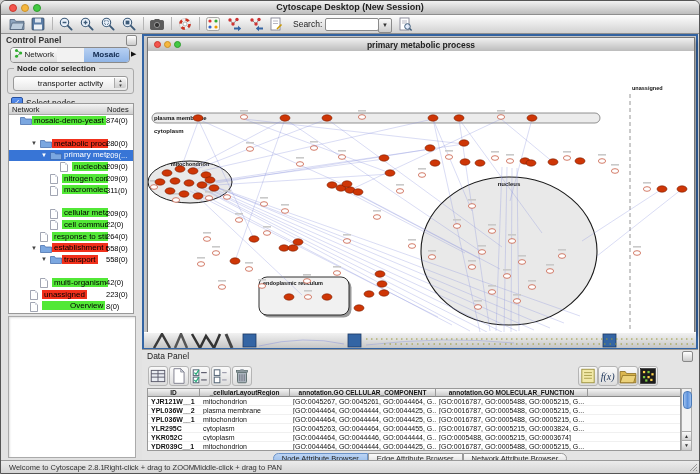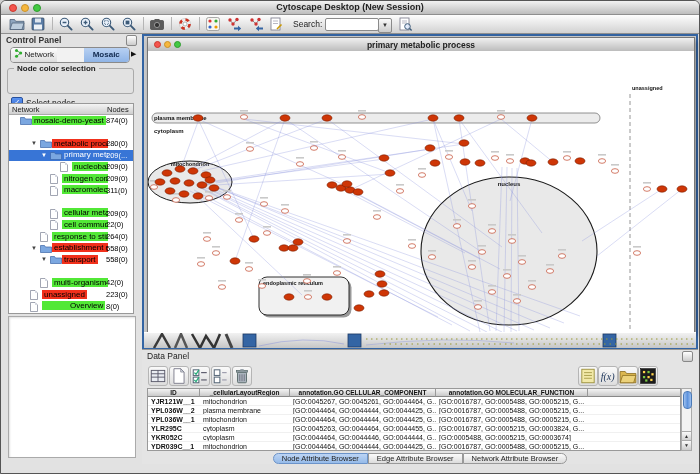--- a/index.html
+++ b/index.html
@@ -212,20 +212,24 @@
               <line x1="3" y1="10" x2="8" y2="6" stroke="#2a8a2a" stroke-width="0.9"></line>
               <circle cx="3" cy="3" r="1.8" fill="#2fae2f"></circle>
               <circle cx="8" cy="6" r="1.8" fill="#2fae2f"></circle>
               <circle cx="3" cy="10" r="1.8" fill="#2fae2f"></circle>
             </svg></span><span>Network</span></div>
         <div class="cp-tab sel"><span>Mosaic</span></div>
       </div>
     <div id="cp-tab-arrow">▶</div>
     <div id="cp-group">
       <div id="cp-group-label">Node color selection</div>
+      <div id="cp-combo">
+        <span>transporter activity</span>
+        <div id="cp-combo-btn">▲<br>▼</div>
+      </div>
     </div>
     <div id="cp-check-row">
       <div id="cp-checkbox">✓</div>
       <div id="cp-check-label">Select nodes</div>
     </div>
     <div id="tree-pane">
       <div id="tree-header">
         <span class="th" style="left:3px">Network</span>
         <span class="th" style="left:98px">Nodes</span>
       </div>
@@ -683,13 +687,23 @@
       <div class="dp-arrow" style="bottom:9px">▲</div>
       <div class="dp-arrow" style="bottom:0">▼</div>
     </div>
     <div id="dp-tabs">
         <div class="dp-tab sel">Node Attribute Browser</div>
         <div class="dp-tab">Edge Attribute Browser</div>
         <div class="dp-tab">Network Attribute Browser</div>
       </div>
   </div>
 
+  <div id="statusbar">
+    <span class="status-text" style="left:8px">Welcome to Cytoscape 2.8.1</span>
+    <span class="status-text" style="left:103px">Right-click + drag to ZOOM</span>
+    <span class="status-text" style="left:193px">Middle-click + drag to PAN</span>
+    <svg style="position:absolute;right:1px;bottom:1px" width="9" height="9">
+      <line x1="8" y1="1" x2="1" y2="8" stroke="#999" stroke-width="1"></line>
+      <line x1="8" y1="4" x2="4" y2="8" stroke="#999" stroke-width="1"></line>
+      <line x1="8" y1="7" x2="7" y2="8" stroke="#999" stroke-width="1"></line>
+    </svg>
+  </div>
 </div>
 
 </body></html>

